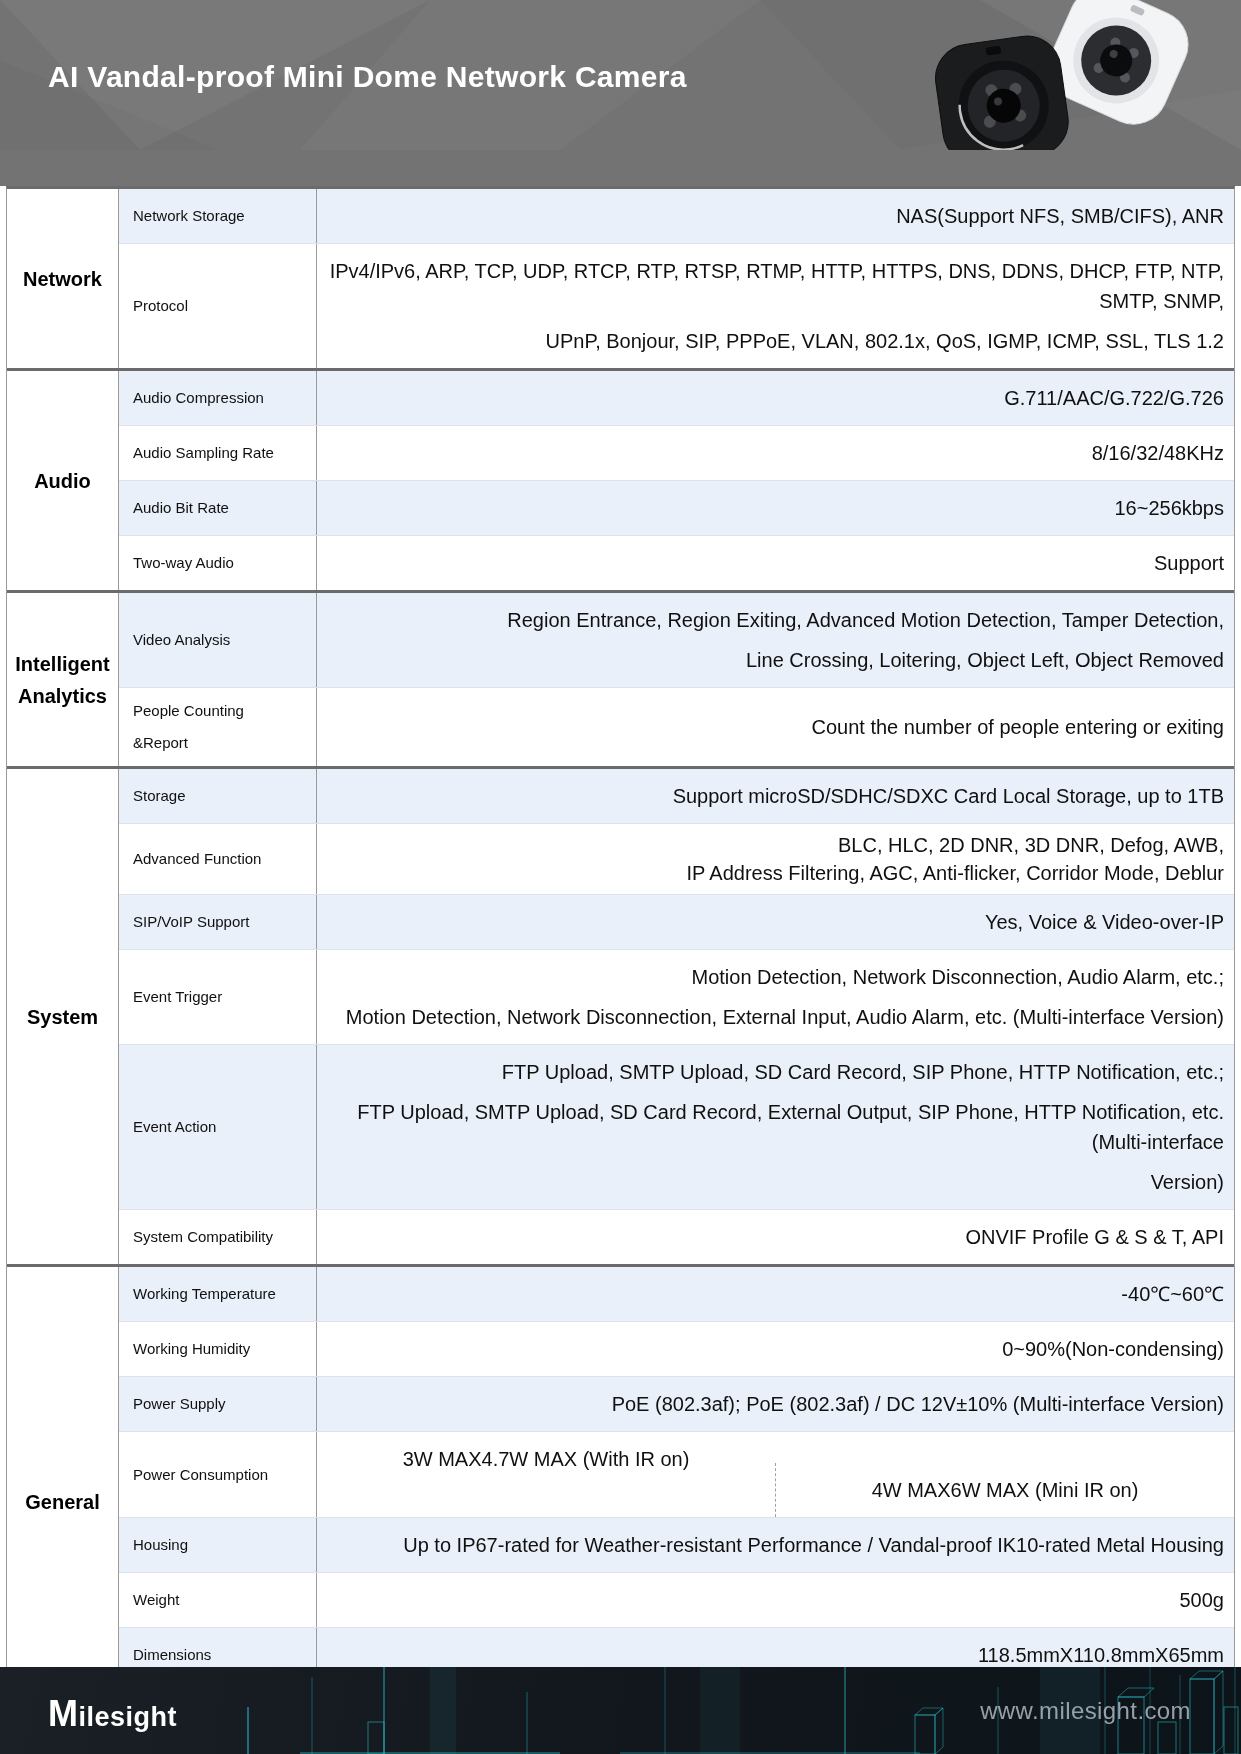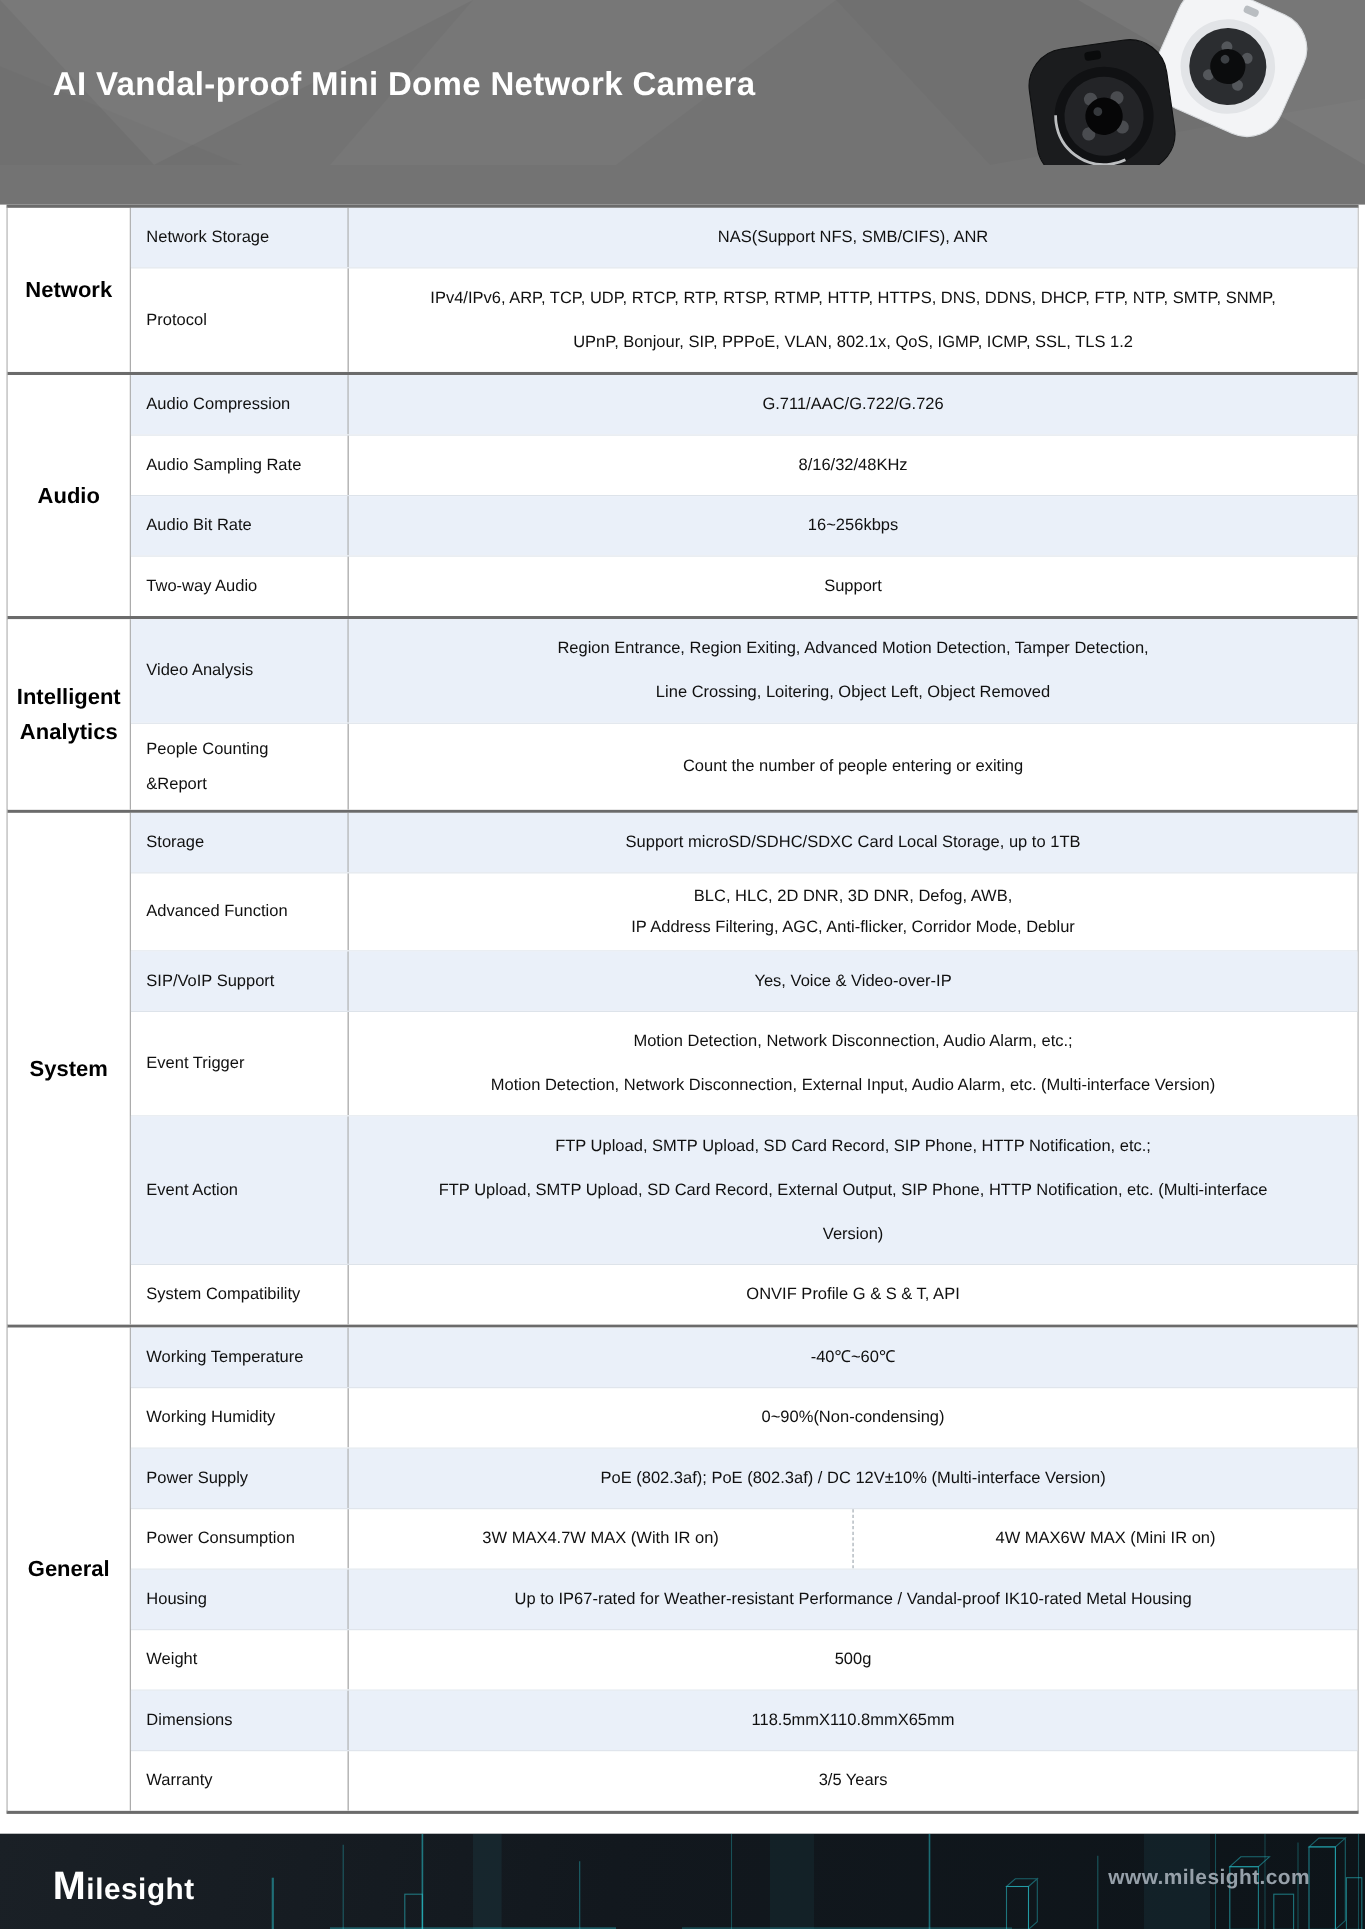--- a/index.html
+++ b/index.html
@@ -46,49 +46,49 @@
   .row:first-child { border-top:none; }
   .row.shaded .param, .row.shaded .value { background:#eaf0f9; }
   .param {
     flex:0 0 198px; border-right:1px solid #9a9a9a;
     display:flex; flex-direction:column; justify-content:center;
     padding:7px 6px 7px 14px; font-size:15px; min-height:41px;
   }
   .param div { line-height:26px; margin:3px 0; }
   .value {
     flex:1; display:flex; flex-direction:column; justify-content:center;
-    text-align:center; padding:7px 10px; font-size:15px; min-height:41px;
+    text-align:right; padding:7px 10px; font-size:20px; min-height:41px;
   }
   .value .vline { line-height:30px; margin:5px 0; }
   
   .sec-3 .row:nth-child(2) .vline { margin:1px 0; line-height:26px; }
 
   .value.split { flex-direction:row; padding:0; }
   .half {
     flex:1; display:flex; flex-direction:row; justify-content:center;
     padding:7px 10px;
   }
-  .half.right { border-left:1px dashed #9aa3ac; }
+  .half.right { border-left:1px dashed #9aa3ac;margin-top:31px; }
 
   
   .footer {
     position:absolute; left:0; right:0; bottom:0; height:87px;
     background:linear-gradient(100deg,#1a2026 0%,#12181e 45%,#0d1419 100%);
     overflow:hidden;
   }
   .footer .fdecor { position:absolute; left:0; top:0; }
   .footer .logo {
     position:absolute; left:48px; top:26px;
     color:#ffffff; font-size:27px; font-weight:600;
     letter-spacing:.5px;
   }
   .footer .logo::first-letter { font-size:36px; }
   .footer .site {
     position:absolute; right:50px; top:30px;
-    color:#96a0a9; font-size:19px; letter-spacing:.4px;font-weight:bold;
+    color:#96a0a9; font-size:24px; letter-spacing:.4px;
   }
 </style>
 </head>
 <body>
 
 <div class="banner">
   <svg class="decor" width="1241" height="150">
     <polygon points="0,0 430,0 140,150" fill="#ffffff" opacity="0.045"></polygon>
     <polygon points="430,0 760,0 560,150 300,150" fill="#ffffff" opacity="0.03"></polygon>
     <polygon points="760,0 1241,0 1241,90 900,150" fill="#000000" opacity="0.025"></polygon>

